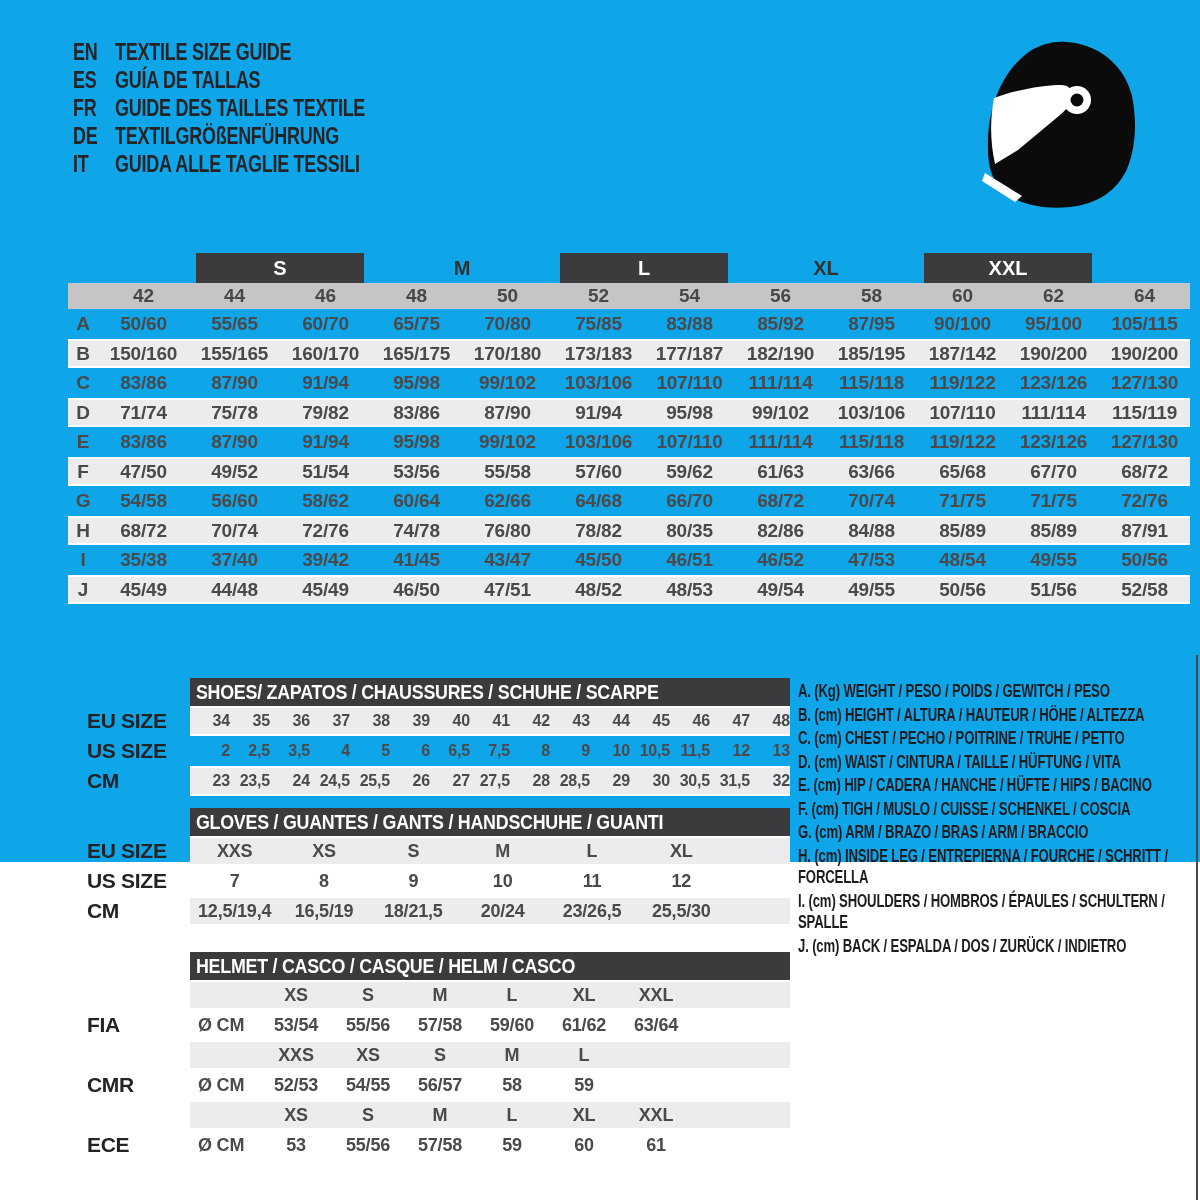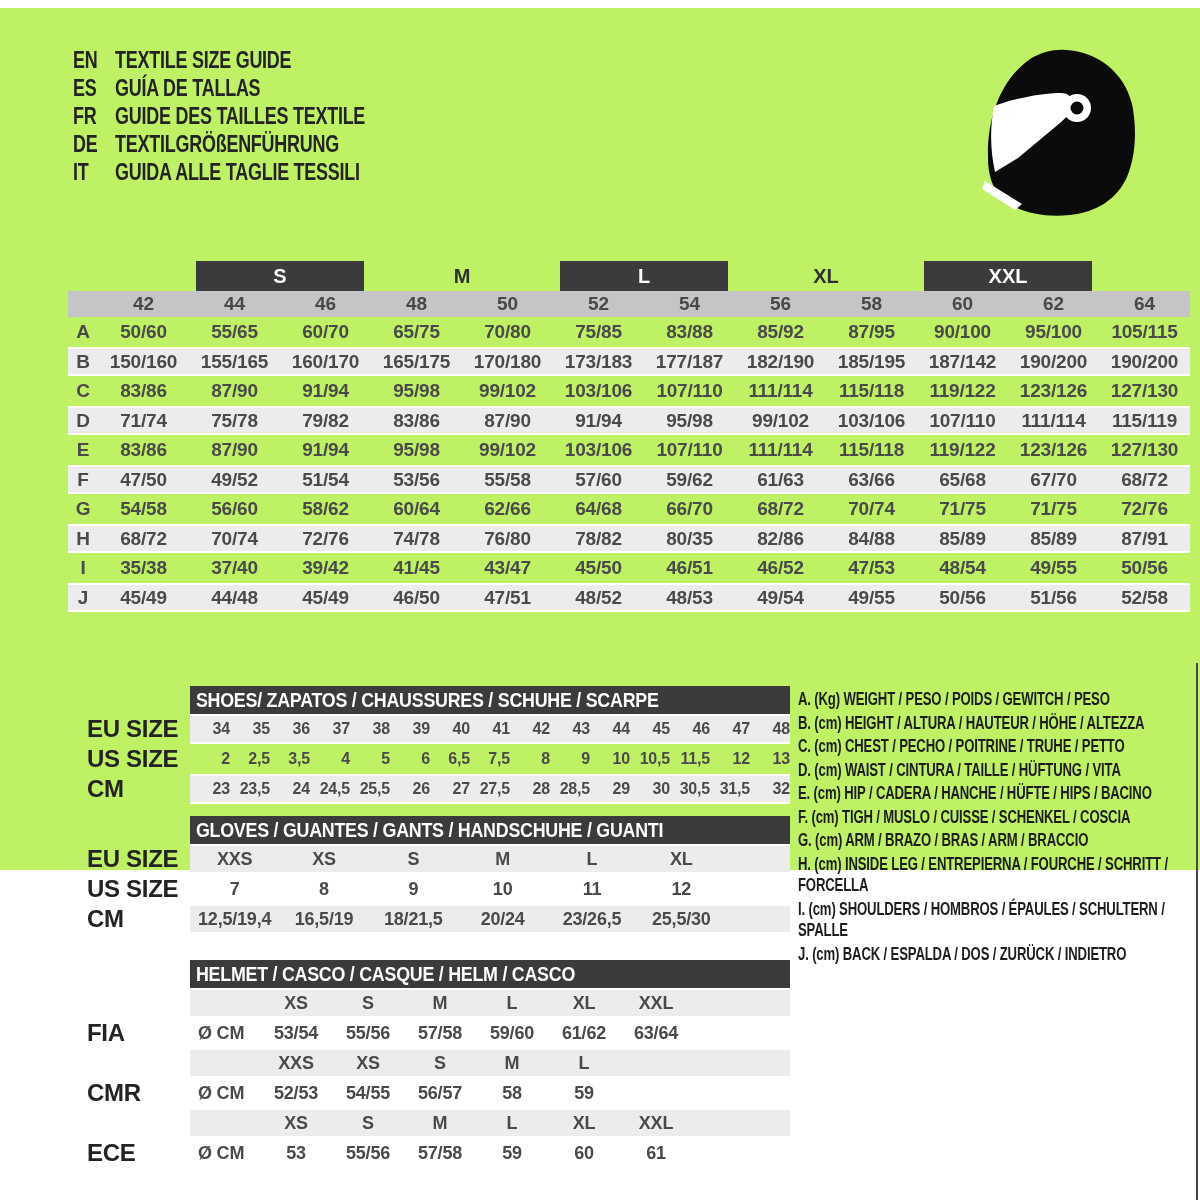--- a/index.html
+++ b/index.html
@@ -1,17 +1,17 @@
 <!DOCTYPE html>
 <html><head>
 <meta charset="utf-8">
 <style>
   html,body{margin:0;padding:0;background:#fff;}
   body{width:1200px;height:1200px;font-family:"Liberation Sans",sans-serif;font-weight:bold;color:#4a4a4c;overflow:hidden;}
-  #page{position:relative;width:1200px;height:862px;background:#bef264;margin-top:8px;}
+  #page{position:relative;width:1200px;height:862px;background:#0ea5e9;}
   .abs{position:absolute;}
 
   
   .lang-block{left:73px;top:38px;transform:scaleX(0.78);transform-origin:0 0;white-space:nowrap;}
   .lang-row{display:flex;height:28px;line-height:28px;font-size:23px;color:#242426;letter-spacing:-0.3px;}
   .lang-code{width:54px;}
 
   
   .main-table{left:68px;top:253px;width:1122px;}
   .grid13{display:grid;grid-template-columns:30px repeat(12,1fr);}
@@ -22,21 +22,21 @@
   .num-cell{line-height:26px;font-size:19px;text-align:center;color:#48484a;}
   .data-row{height:29.5px;}
   .data-row.shade{background:#ececee;box-shadow:inset 0 2px 0 #fff,inset 0 -2px 0 #fff;}
   .val-cell,.letter-cell{line-height:29.5px;font-size:19px;text-align:center;letter-spacing:-0.2px;}
 
   
   .section{left:80px;width:710px;}
   .bar{margin-left:110px;width:600px;height:28px;background:#3b3b3d;overflow:visible;}
   .bar-text{display:inline-block;width:690px;line-height:28px;font-size:21px;color:#fff;padding-left:7px;transform:scaleX(0.85);transform-origin:0 50%;white-space:nowrap;letter-spacing:-0.3px;}
   .srow{display:grid;grid-template-columns:110px 600px;height:30px;}
-  .slabel{line-height:30px;font-size:24px;color:#232325;padding-left:7px;letter-spacing:-0.3px;}
+  .slabel{line-height:30px;font-size:21px;color:#232325;padding-left:7px;letter-spacing:-0.3px;}
   .band{height:30px;}
   .band.gray{background:#ececee;box-shadow:inset 0 2px 0 #fff,inset 0 -2px 0 #fff;}
   .vgrid{display:grid;height:100%;align-items:center;text-align:center;letter-spacing:-0.2px;}
   .s15{grid-template-columns:repeat(15,1fr);font-size:16px;text-align:right;}
   .g6{grid-template-columns:repeat(6,1fr);padding-right:64px;font-size:18px;}
   .h7{grid-template-columns:70px repeat(6,72px) 1fr;font-size:18px;}
   .h7 .unit-cell{text-align:left;padding-left:8px;}
 
   
   .legend{left:798px;top:681px;width:523px;transform:scaleX(0.75);transform-origin:0 0;}

